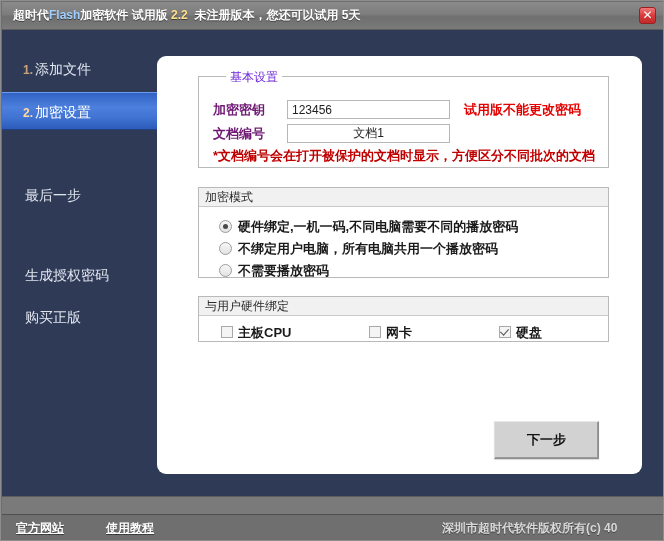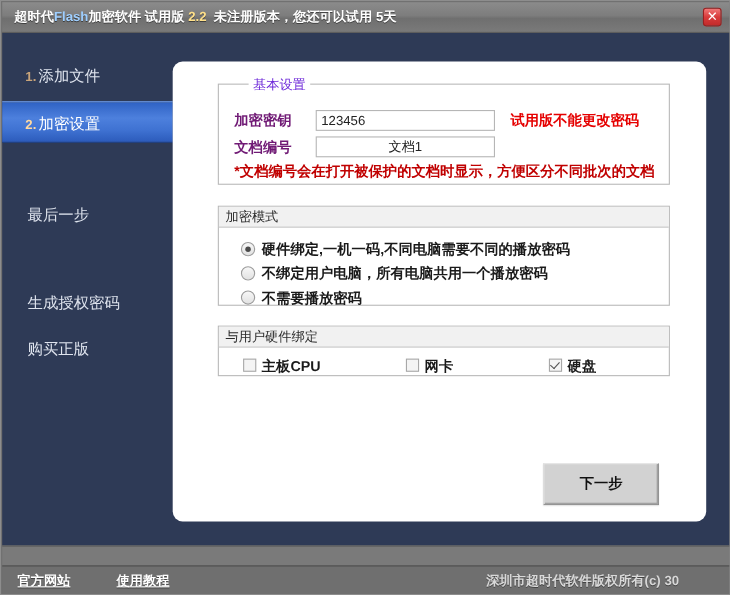--- a/index.html
+++ b/index.html
@@ -480,16 +480,16 @@
 
       <button id="next-button">下一步</button>
 
     </div>
   </div>
 
   <div id="footer-spacer"></div>
   <div id="footer-bar">
     <span id="link-site" class="footer-link">官方网站</span>
     <span id="link-tutorial" class="footer-link">使用教程</span>
-    <span id="copyright">深圳市超时代软件版权所有(c) 30</span>
+    <span id="copyright">深圳市超时代软件版权所有(c) 40</span>
   </div>
 
 </div>
 
 </body></html>

